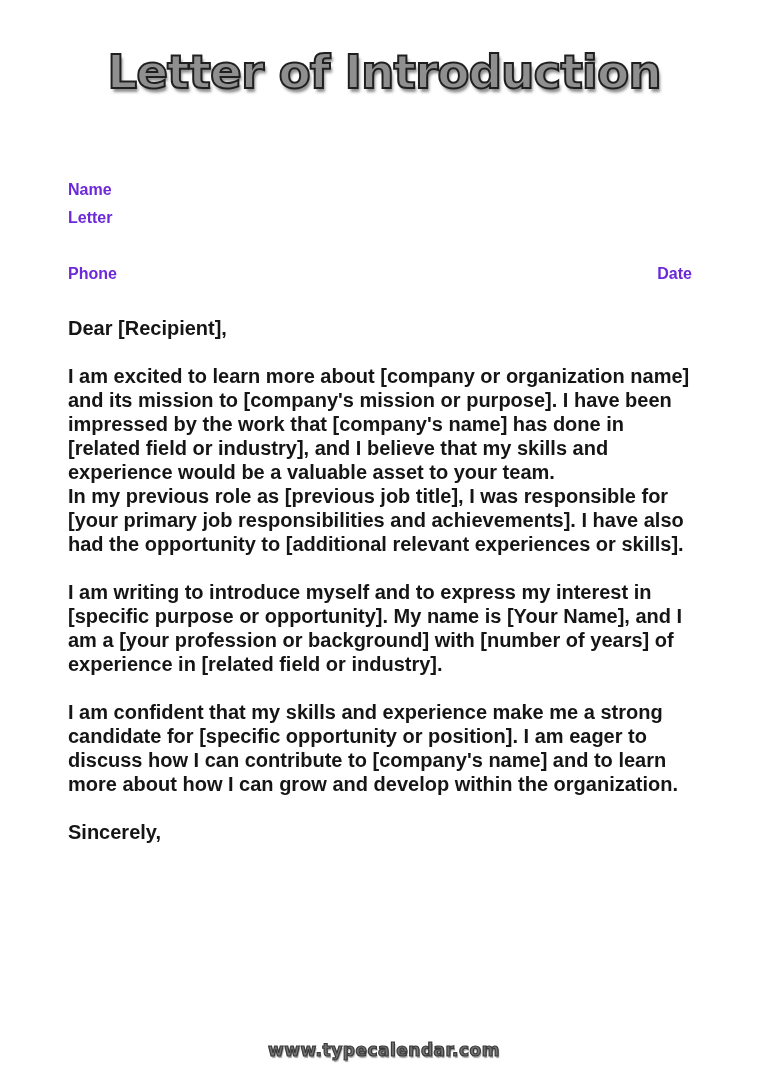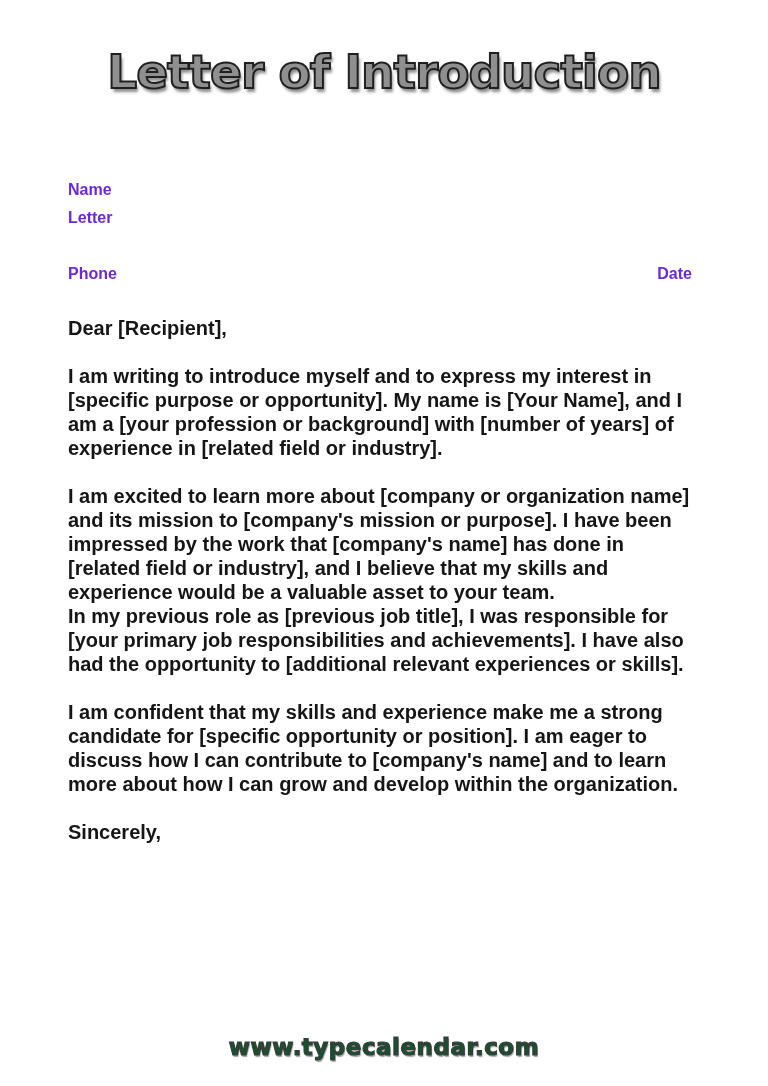--- a/index.html
+++ b/index.html
@@ -73,24 +73,24 @@
   .signature { margin-top: 22px; }
   .footer {
     position: absolute;
     bottom: 26px;
     left: 0;
     width: 100%;
     text-align: center;
   }
   .site-url {
     font-family: "DejaVu Sans", sans-serif;
-    font-size: 23px;
+    font-size: 17px;
     font-weight: bold;
     letter-spacing: 0.5px;
-    color: #14532d;
+    color: #737373;
     -webkit-text-stroke: 1.2px #3a3a3a;
     text-shadow: 1px 2px 1px rgba(70,70,70,0.5);
   }
 </style>
 </head>
 <body>
 
 <div class="page">
 
   <h1 class="doc-title">Letter of Introduction</h1>
@@ -101,24 +101,24 @@
   </div>
 
   <div class="phone-date-row">
     <div class="label">Phone</div>
     <div class="label">Date</div>
   </div>
 
   <div class="letter-body">
     <p class="salutation">Dear [Recipient],</p>
 
-    <p>I am writing to introduce myself and to express my interest in [specific purpose or opportunity]. My name is [Your Name], and I am a [your profession or background] with [number of years] of experience in [related field or industry].</p>
-
     <p>I am excited to learn more about [company or organization name] and its mission to [company's mission or purpose]. I have been impressed by the work that [company's name] has done in [related field or industry], and I believe that my skills and experience would be a valuable asset to your team.
 In my previous role as [previous job title], I was responsible for [your primary job responsibilities and achievements]. I have also had the opportunity to [additional relevant experiences or skills].</p>
+
+    <p>I am writing to introduce myself and to express my interest in [specific purpose or opportunity]. My name is [Your Name], and I am a [your profession or background] with [number of years] of experience in [related field or industry].</p>
 
     <p>I am confident that my skills and experience make me a strong candidate for [specific opportunity or position]. I am eager to discuss how I can contribute to [company's name] and to learn more about how I can grow and develop within the organization.</p>
 
 
     <p class="closing">Sincerely,</p>
 
   </div>
 
   <div class="footer">
     <span class="site-url">www.typecalendar.com</span>

